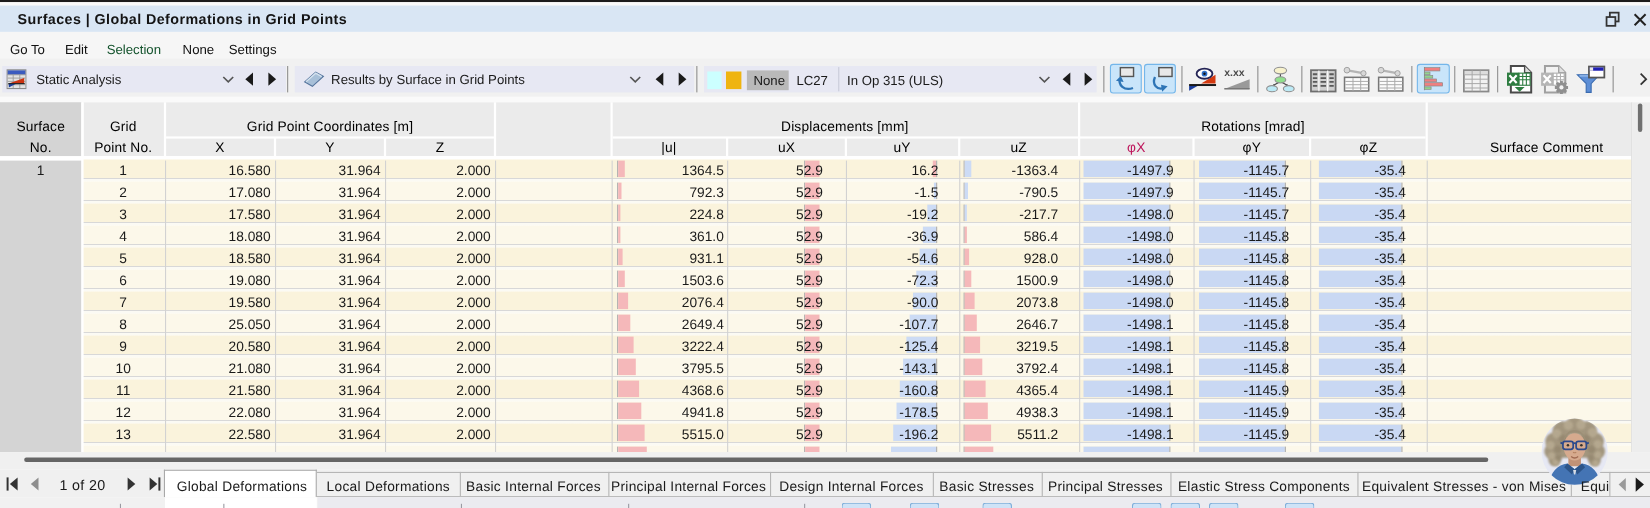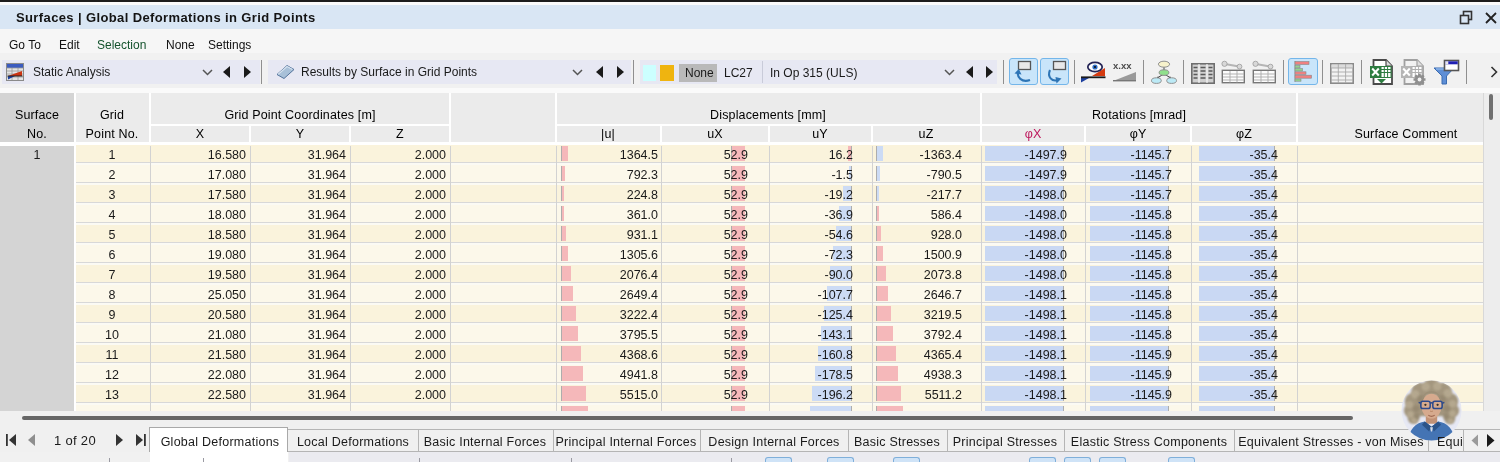--- a/index.html
+++ b/index.html
@@ -508,21 +508,21 @@
 <div class="t r d" style="left:638px;top:229px;width:110px">52.9</div>
 <div class="t r d" style="left:743px;top:229px;width:110px">-54.6</div>
 <div class="t r d" style="left:852px;top:229px;width:110px">928.0</div>
 <div class="t r d" style="left:957px;top:229px;width:110px">-1498.0</div>
 <div class="t r d" style="left:1062px;top:229px;width:110px">-1145.8</div>
 <div class="t r d" style="left:1168px;top:229px;width:110px">-35.4</div>
 <div class="t c d" style="left:22px;top:249px;width:180px">6</div>
 <div class="t r d" style="left:136px;top:249px;width:110px">19.080</div>
 <div class="t r d" style="left:236px;top:249px;width:110px">31.964</div>
 <div class="t r d" style="left:336px;top:249px;width:110px">2.000</div>
-<div class="t r d" style="left:548px;top:249px;width:110px">1305.6</div>
+<div class="t r d" style="left:548px;top:249px;width:110px">1503.6</div>
 <div class="t r d" style="left:638px;top:249px;width:110px">52.9</div>
 <div class="t r d" style="left:743px;top:249px;width:110px">-72.3</div>
 <div class="t r d" style="left:852px;top:249px;width:110px">1500.9</div>
 <div class="t r d" style="left:957px;top:249px;width:110px">-1498.0</div>
 <div class="t r d" style="left:1062px;top:249px;width:110px">-1145.8</div>
 <div class="t r d" style="left:1168px;top:249px;width:110px">-35.4</div>
 <div class="t c d" style="left:22px;top:269px;width:180px">7</div>
 <div class="t r d" style="left:136px;top:269px;width:110px">19.580</div>
 <div class="t r d" style="left:236px;top:269px;width:110px">31.964</div>
 <div class="t r d" style="left:336px;top:269px;width:110px">2.000</div>

